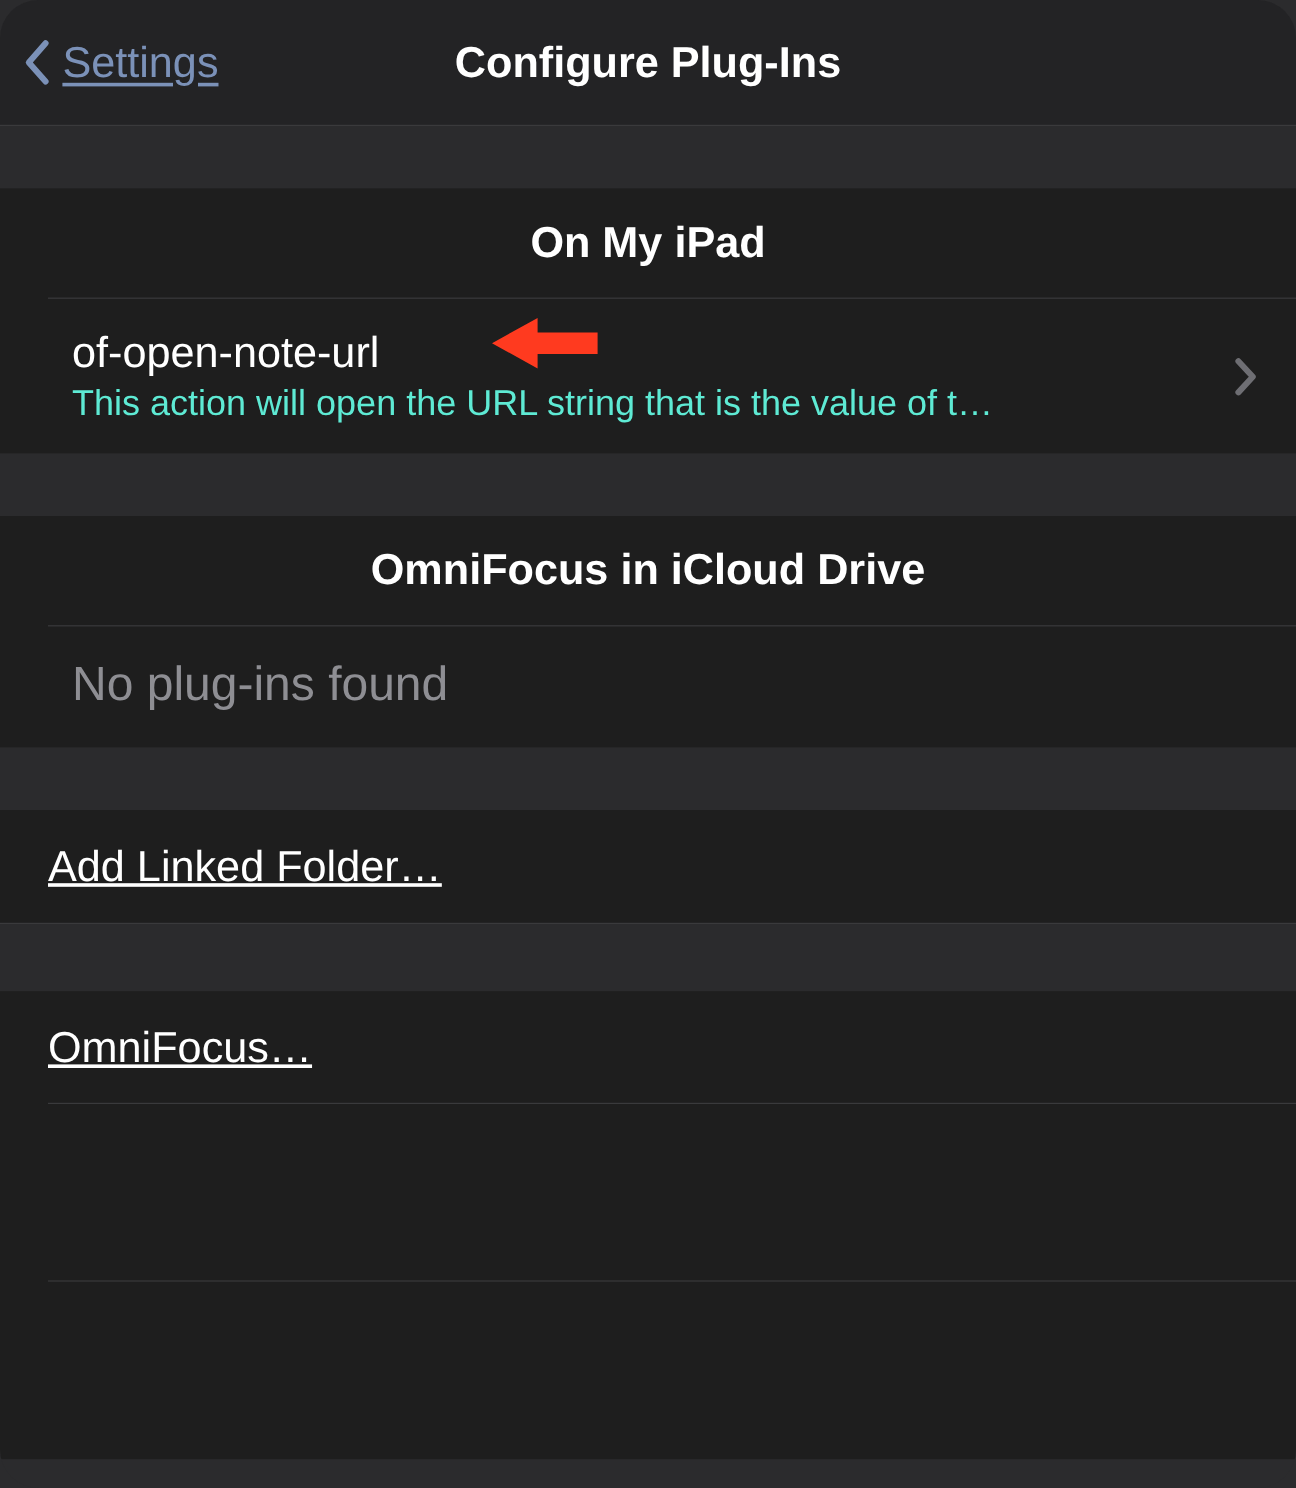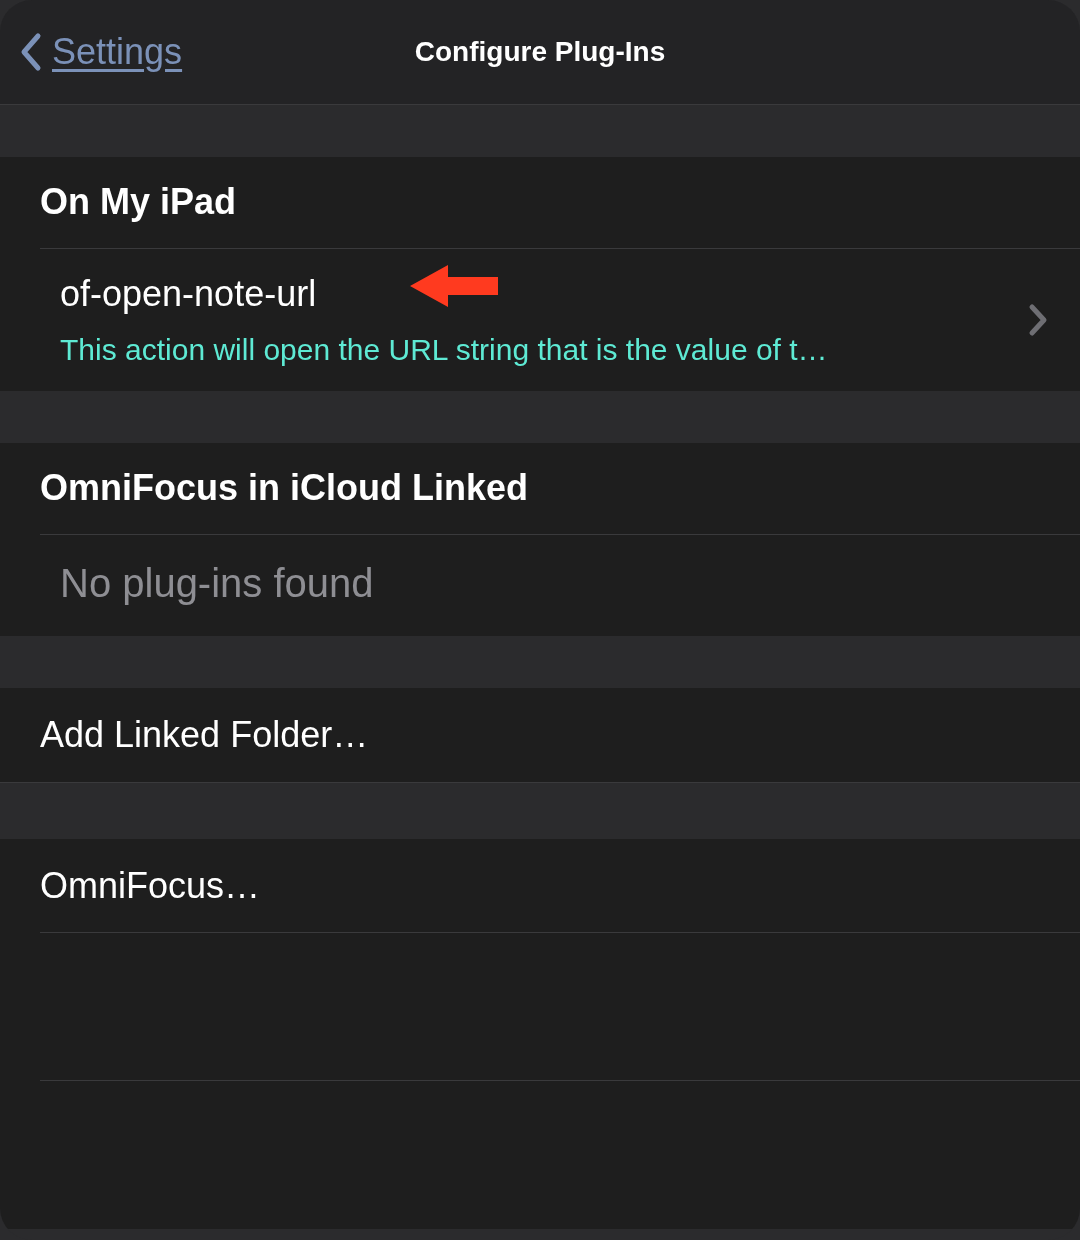--- a/index.html
+++ b/index.html
@@ -47,21 +47,21 @@
     }
     .back-text {
       color: #7b91b8;
       font-size: 36px;
       text-decoration: underline;
       text-underline-offset: 5px;
     }
     .title {
       width: 100%;
       text-align: center;
-      font-size: 28px;
+      font-size: 36px;
       font-weight: 600;
       color: #ffffff;
     }
     .spacer {
       height: 52px;
       background: #2b2b2d;
     }
     .spacer-small {
       height: 56px;
       background: #2b2b2d;
@@ -73,20 +73,21 @@
       padding: 24px 40px 26px 40px;
       font-size: 36px;
       font-weight: 600;
       color: #ffffff;
       border-bottom: 1px solid #3a3a3c;
       margin-left: 0;
     }
     .section-header.inset-divider {
       border-bottom: none;
       position: relative;
+      text-align: center;
     }
     .section-header.inset-divider::after {
       content: "";
       position: absolute;
       left: 40px;
       right: 0;
       bottom: 0;
       height: 1px;
       background: #3a3a3c;
     }
@@ -99,21 +100,21 @@
     .row.plugin-row {
       padding-right: 90px;
     }
     .row-content {
       flex: 1;
       min-width: 0;
     }
     .plugin-name {
       font-size: 36px;
       color: #ffffff;
-      margin-bottom: 18px;
+      margin-bottom: 5px;
     }
     .plugin-desc {
       font-size: 30px;
       color: #5eead4;
       white-space: nowrap;
       overflow: hidden;
       text-overflow: ellipsis;
     }
     .chevron-right {
       position: absolute;
@@ -128,20 +129,21 @@
       font-size: 40px;
       color: #8e8e93;
       padding: 26px 40px 30px 60px;
     }
     .action-row {
       padding: 26px 40px;
       font-size: 36px;
       color: #ffffff;
       border-bottom: 1px solid #3a3a3c;
       position: relative;
+      text-decoration: underline;
     }
     .action-row.inset-divider {
       border-bottom: none;
     }
     .action-row.inset-divider::after {
       content: "";
       position: absolute;
       left: 40px;
       right: 0;
       bottom: 0;
@@ -207,21 +209,21 @@
         <svg width="90" height="50" viewBox="0 0 90 50">
           <polygon points="0,25 38,4 38,16 88,16 88,34 38,34 38,46" fill="#ff3a1f"></polygon>
         </svg>
       </div>
     </div>
   </div>
 
   <div class="spacer"></div>
 
   <div class="section">
-    <div class="section-header inset-divider">OmniFocus in iCloud Linked</div>
+    <div class="section-header inset-divider">OmniFocus in iCloud Drive</div>
     <div class="empty-text">No plug-ins found</div>
   </div>
 
   <div class="spacer"></div>
 
   <div class="section">
     <div class="action-row">Add Linked Folder…</div>
   </div>
 
   <div class="spacer-small"></div>

